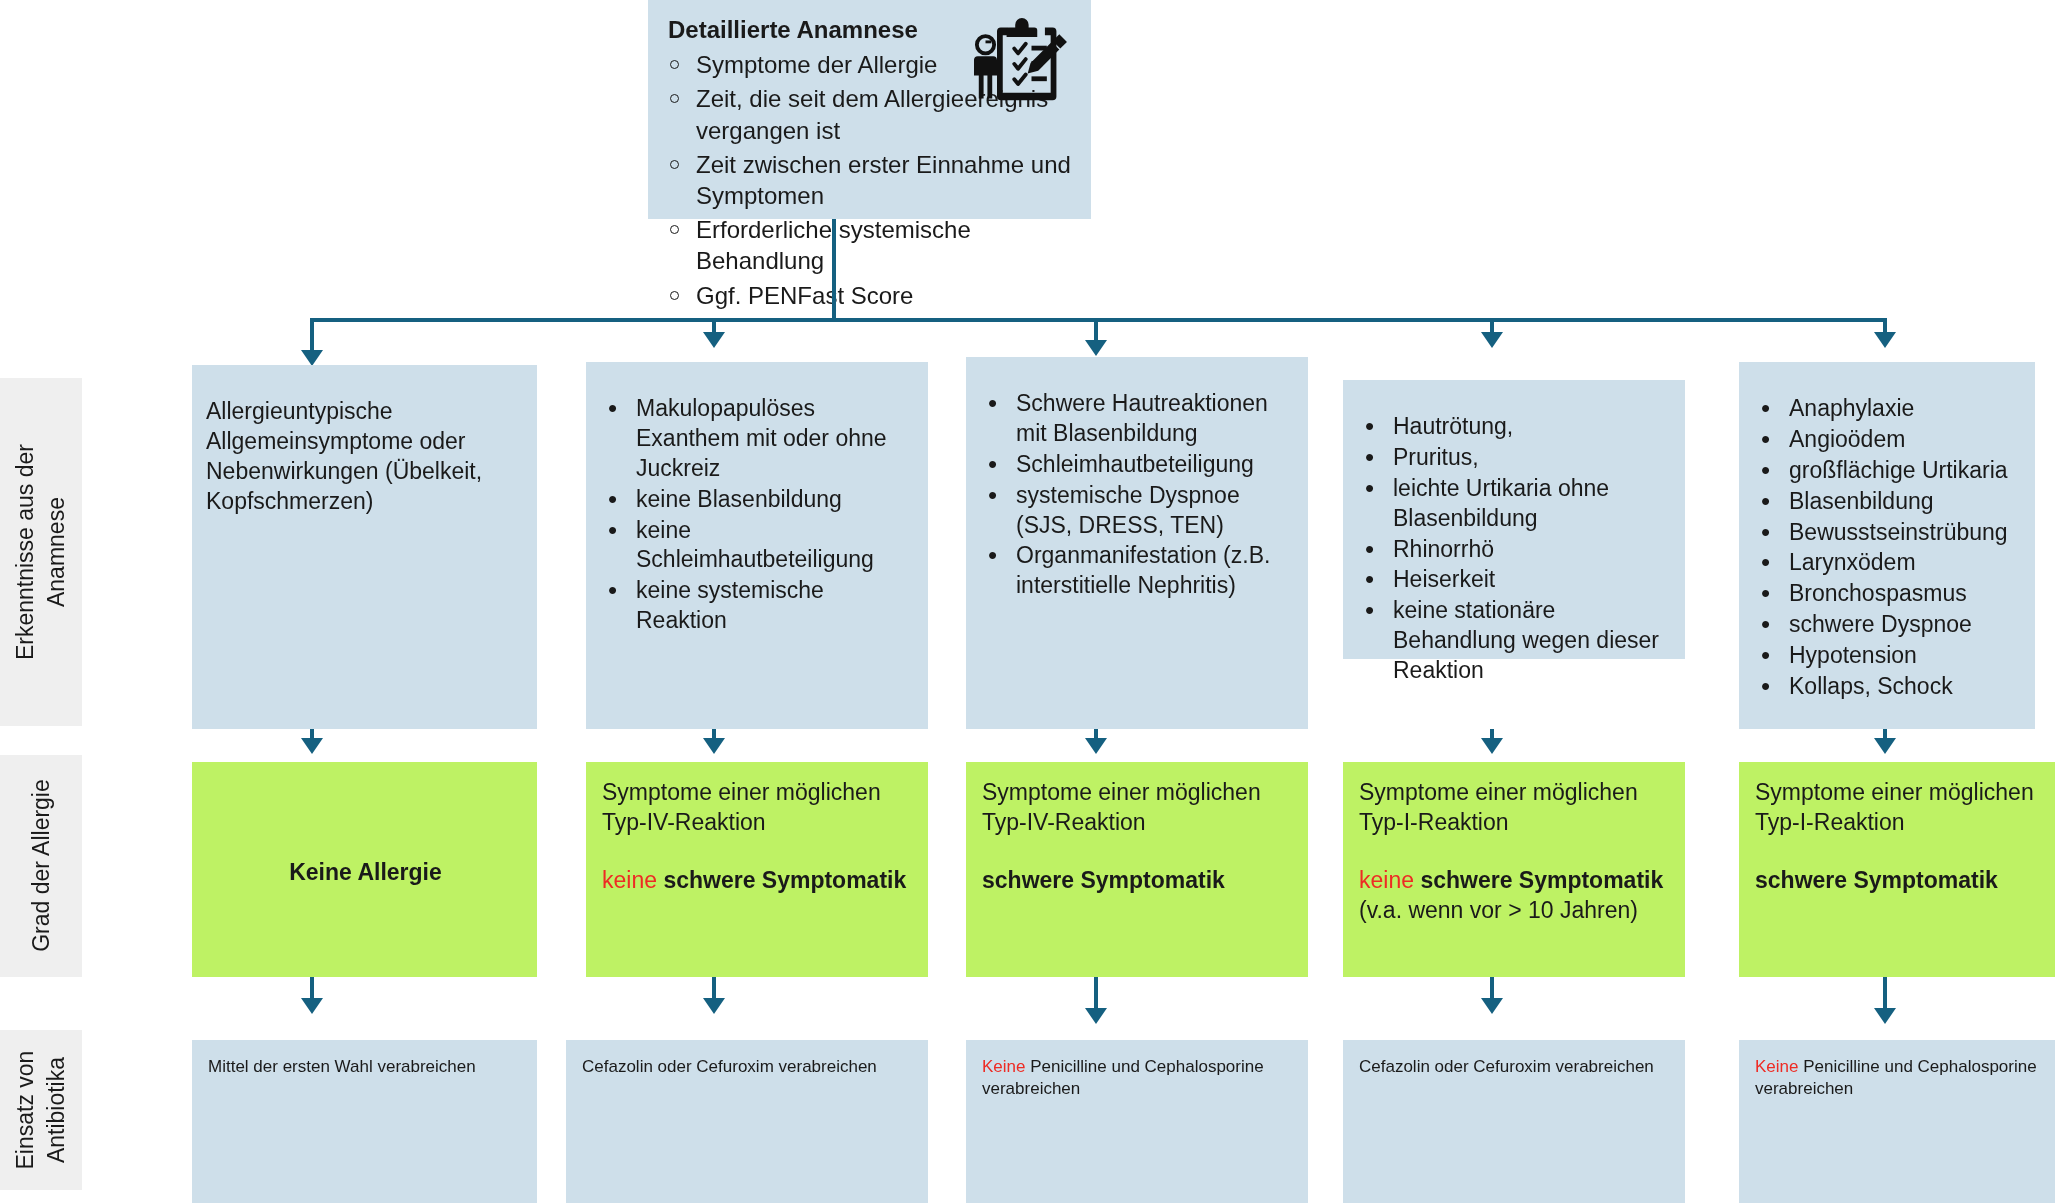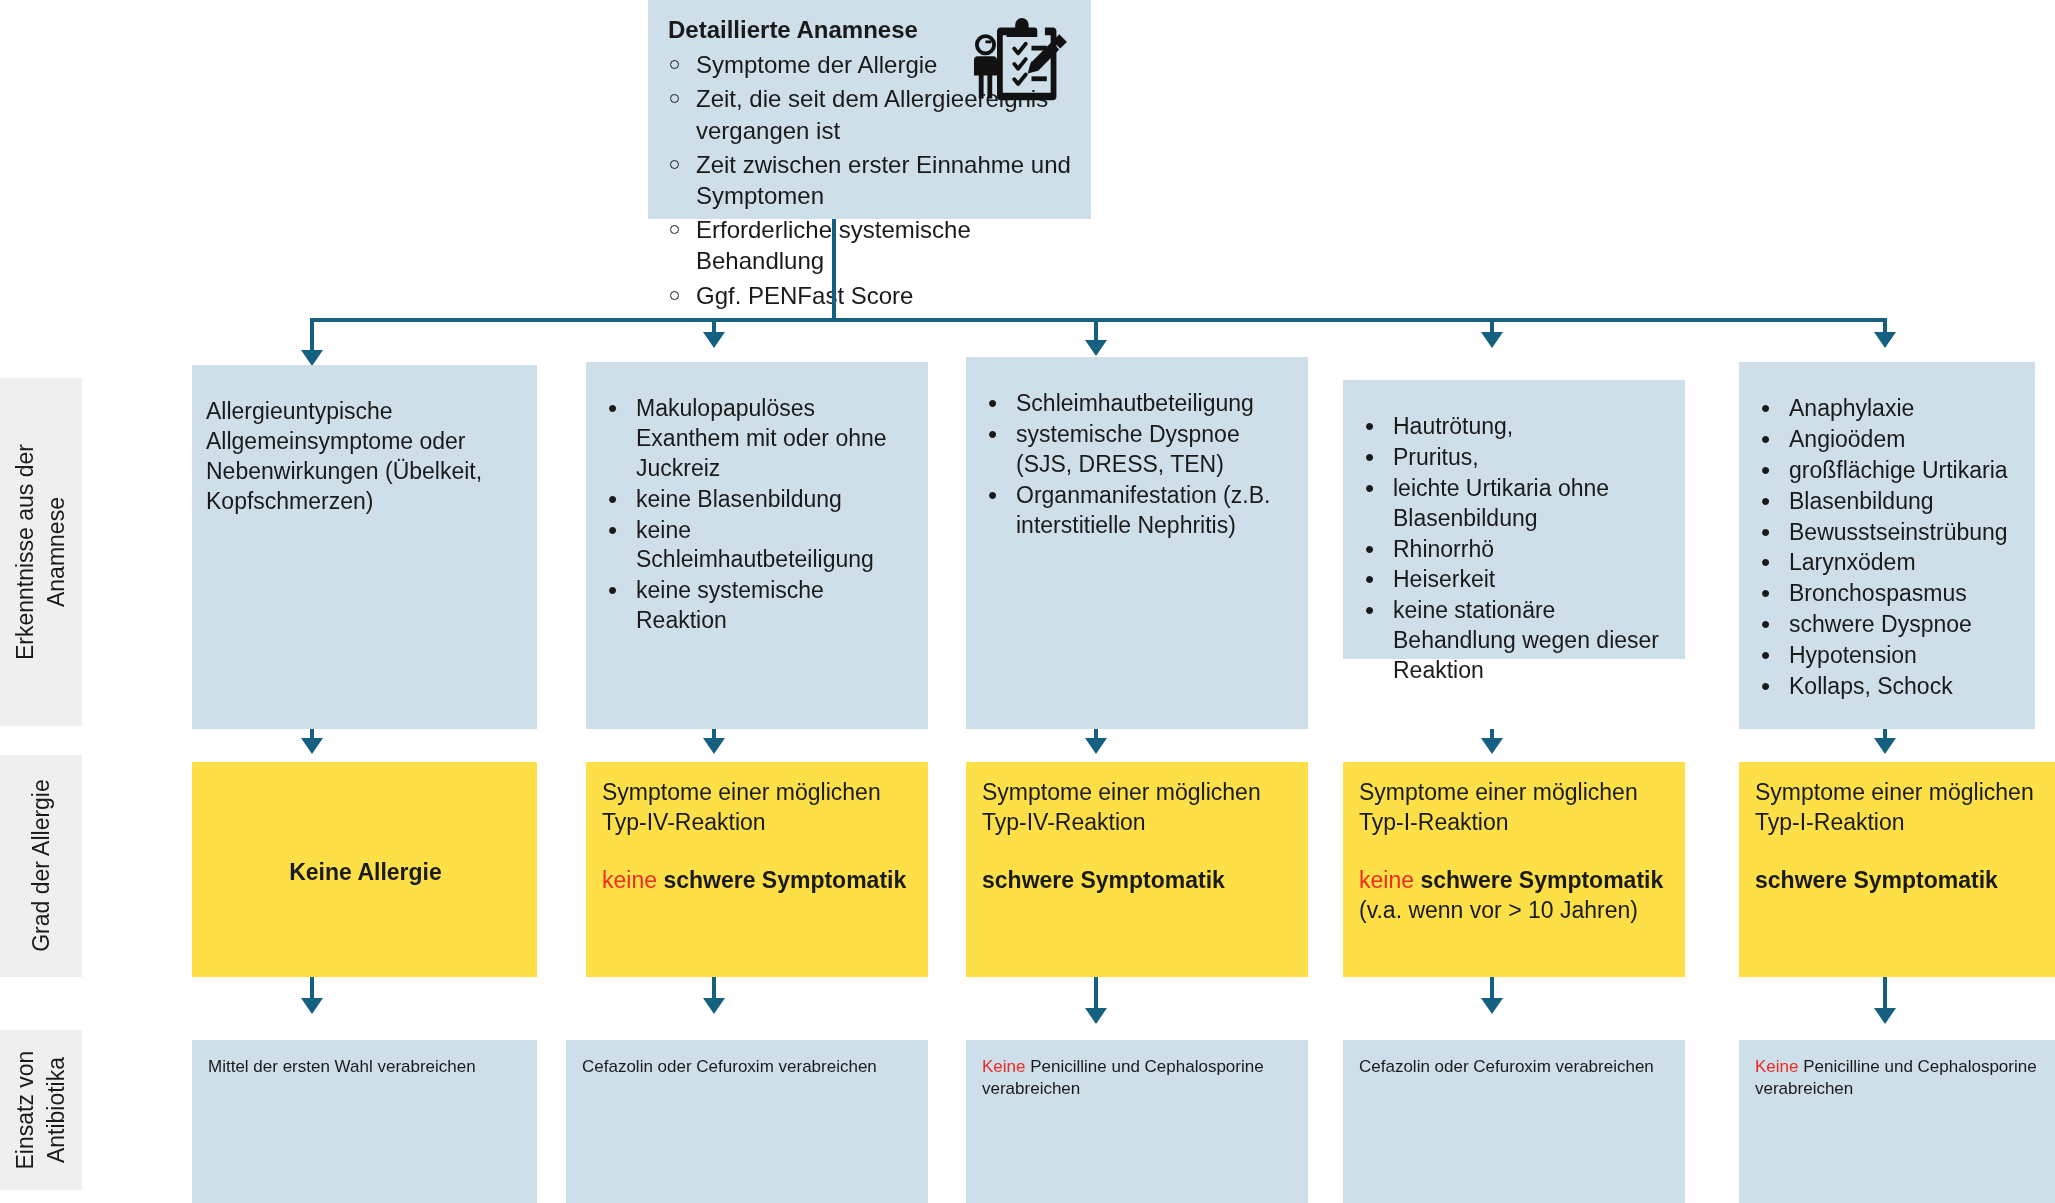--- a/index.html
+++ b/index.html
@@ -13,21 +13,21 @@
   #canvas{position:relative;width:2055px;height:1203px;}
 
   
   .box{
     position:absolute;
     box-sizing:border-box;
     line-height:1.30;
     margin-left:36px;
   }
   .blue{background:#cedfea;}
-  .peach{background:#fde047;}
+  .peach{background:#bef264;}
   .rowlabel{
     position:absolute;
     background:#efefef;
     box-sizing:border-box;
     display:flex;
     align-items:center;
     justify-content:center;
   }
   .rowlabel span{
     display:block;
@@ -176,20 +176,21 @@
     <ul>
       <li>Makulopapulöses Exanthem mit oder ohne Juckreiz</li>
       <li>keine Blasenbildung</li>
       <li>keine Schleimhautbeteiligung</li>
       <li>keine systemische Reaktion</li>
     </ul>
   </div>
 
   <div class="box blue r1" style="left:930px;top:357px;width:342px;height:372px;">
     <ul>
+      <li>Schwere Hautreaktionen mit Blasenbildung</li>
       <li>Schleimhautbeteiligung</li>
       <li>systemische Dyspnoe (SJS, DRESS, TEN)</li>
       <li>Organmanifestation (z.B. interstitielle Nephritis)</li>
     </ul>
   </div>
 
   <div class="box blue r1" style="left:1307px;top:380px;width:342px;height:279px;">
     <ul>
       <li>Hautrötung,</li>
       <li>Pruritus,</li>

